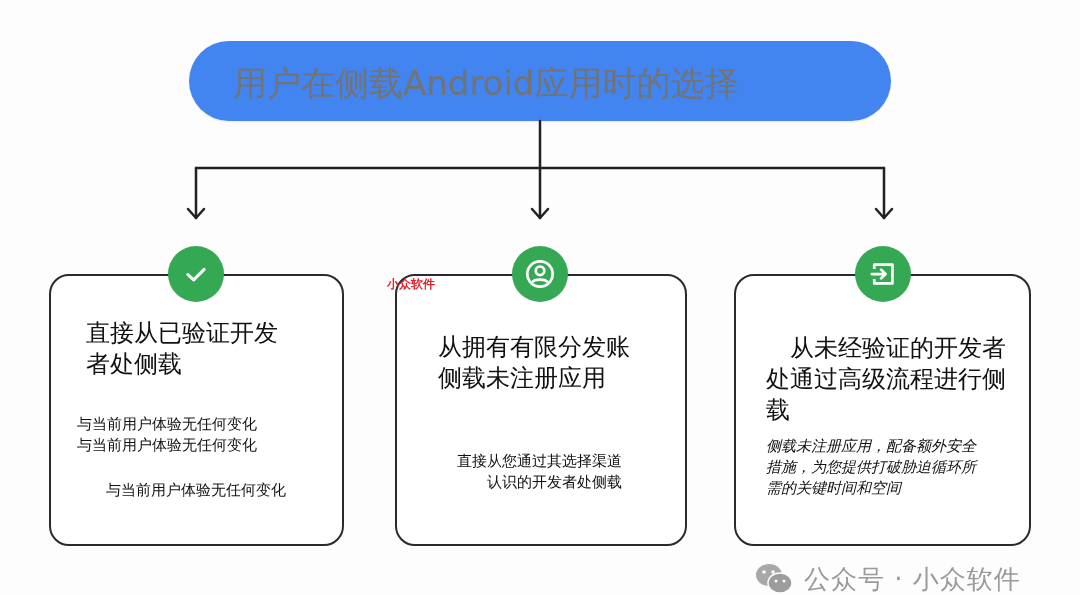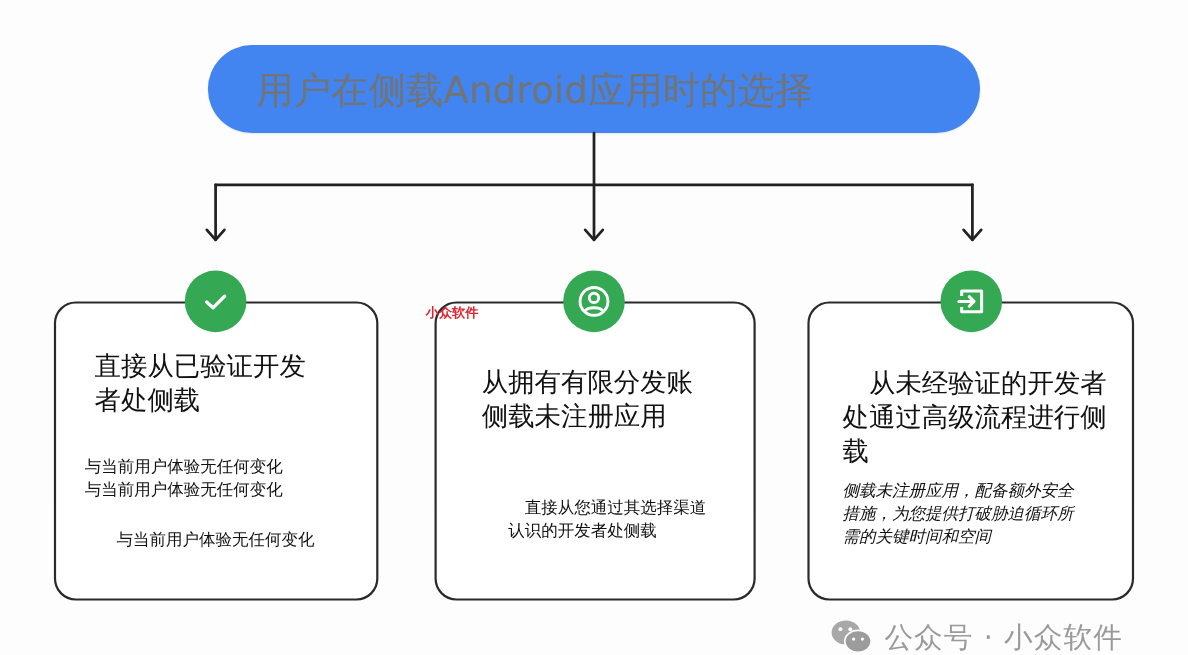--- a/index.html
+++ b/index.html
@@ -85,21 +85,21 @@
     <circle cx="12" cy="12" r="9.5" fill="none" stroke="#fff" stroke-width="2"></circle>
     <circle cx="12" cy="9.6" r="3.2" fill="none" stroke="#fff" stroke-width="2"></circle>
     <path d="M6.2 18.3 C7.8 15.6 16.2 15.6 17.8 18.3" fill="none" stroke="#fff" stroke-width="2"></path>
   </svg>
 </div>
 <div class="red-mark">小众软件</div>
 <div class="card-title" style="left:438px; top:332px;">
   <div>从拥有有限分发账</div>
   <div>侧载未注册应用</div>
 </div>
-<div class="card-desc" style="left:462px; top:451px;">
+<div class="card-desc" style="left:442px; top:451px;text-align:right;">
   <div>　直接从您通过其选择渠道</div>
   <div>认识的开发者处侧载</div>
 </div>
 
 <div class="card" style="left:734px; width:297px;"></div>
 <div class="badge" style="left:855px;">
   <svg width="30" height="30" viewBox="0 0 24 24">
     <path d="M5 8 V4.5 H19.5 V19.5 H5 V16" fill="none" stroke="#fff" stroke-width="2.2" stroke-linejoin="round"></path>
     <line x1="3" y1="12" x2="13.5" y2="12" stroke="#fff" stroke-width="2.2" stroke-linecap="round"></line>
     <polyline points="10.5,8.5 14,12 10.5,15.5" fill="none" stroke="#fff" stroke-width="2.2" stroke-linecap="round" stroke-linejoin="round"></polyline>

